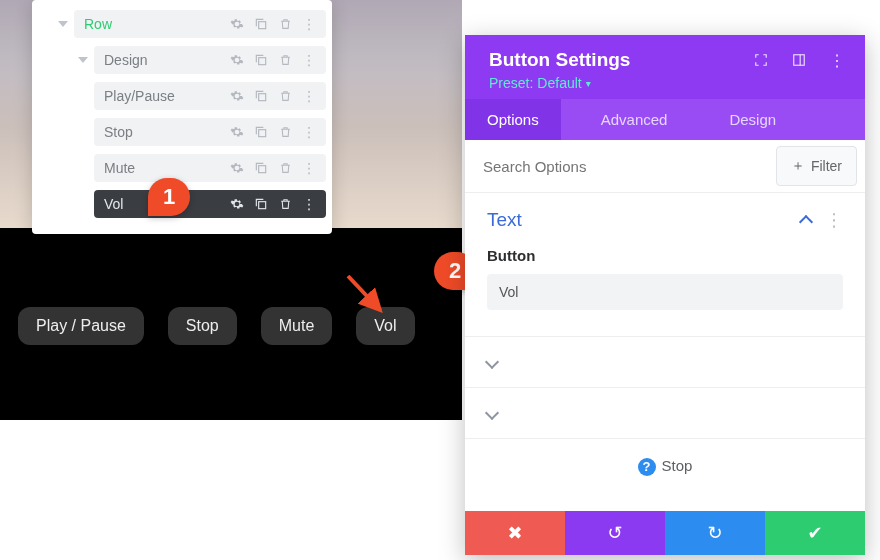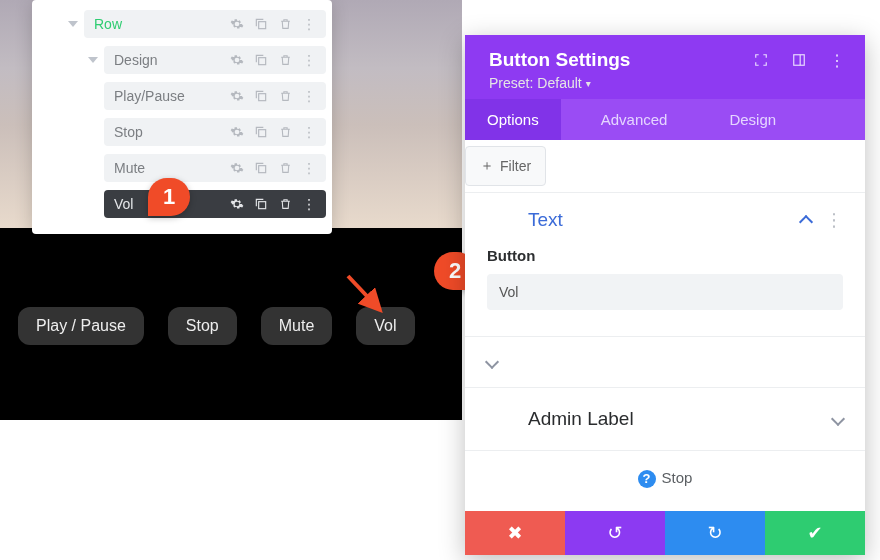--- a/index.html
+++ b/index.html
@@ -4,21 +4,21 @@
 <style>
   * { box-sizing: border-box; margin: 0; padding: 0; font-family: -apple-system, BlinkMacSystemFont, "Segoe UI", sans-serif; }
   body { width: 880px; height: 560px; overflow: hidden; position: relative; background: #fff; }
 
   
   .bg-photo { position: absolute; left: 0; top: 0; width: 462px; height: 228px; background: linear-gradient(to bottom, #b0a9b5 0%, #c2bcc2 30%, #cbbfba 55%, #e8dacc 100%); }
   .bg-band  { position: absolute; left: 0; top: 228px; width: 462px; height: 192px; background: #000; }
   .bg-white { position: absolute; left: 0; top: 420px; width: 462px; height: 140px; background: #fff; }
 
   
-  .struct-panel { position: absolute; left: 32px; top: 0; width: 300px; background: #fff; border-radius: 4px; padding: 6px 0 12px 10px; box-shadow: 0 3px 18px rgba(0,0,0,.18); }
+  .struct-panel { position: absolute; left: 32px; top: 0; width: 300px; background: #fff; border-radius: 4px; padding: 6px 0 12px 0; box-shadow: 0 3px 18px rgba(0,0,0,.18); }
   .struct-row { display: flex; align-items: center; padding: 4px 6px 4px 8px; }
   .tri { width: 0; height: 0; border-left: 5px solid transparent; border-right: 5px solid transparent; border-top: 6px solid #bfc4cc; margin-right: 6px; }
   .struct-label { flex: 1; height: 28px; display: flex; align-items: center; padding: 0 10px; border-radius: 4px; font-size: 14px; color: #7b7e82; background: #f0f2f4; }
   .struct-label.row-top { color: #2ecc71; }
   .struct-label.sel { background: #3a3d42; color: #e5e7ea; }
   .row-icons { display: flex; gap: 10px; align-items: center; }
   .ic { width: 14px; height: 14px; display: flex; align-items: center; justify-content: center; color: #b5b9bf; }
   .struct-label.sel .ic { color: #e2e4e7; }
   .indent-1 { padding-left: 26px; }
   .indent-2 { padding-left: 46px; }
@@ -34,33 +34,33 @@
   .marker.m2 { left: 434px; top: 252px; border-radius: 19px 19px 0 19px; }
   .arrow-svg { position: absolute; left: 344px; top: 272px; }
 
   
   .settings { position: absolute; left: 465px; top: 35px; width: 400px; height: 520px; background: #fff; box-shadow: 0 6px 24px rgba(0,0,0,.25); display: flex; flex-direction: column; }
   .shdr { background: #8e3af2; color: #fff; padding: 14px 20px 8px 24px; }
   .shdr-row { display: flex; align-items: center; }
   .shdr h2 { font-size: 19px; font-weight: 600; flex: 1; }
   .shdr-icons { display: flex; gap: 22px; align-items: center; }
   .hic { width: 16px; height: 16px; color: #e9dcff; display: flex; align-items: center; justify-content: center; }
-  .preset { font-size: 14px; color: #e5e5e5; margin-top: 4px; display: flex; align-items: center; gap: 4px; }
+  .preset { font-size: 14px; color: #5eead4; margin-top: 4px; display: flex; align-items: center; gap: 4px; }
   .tabs { display: flex; background: #9a4cf4; }
   .tab { flex: 0 0 auto; padding: 12px 22px; font-size: 15px; color: #e5d5ff; background: #9a4cf4; border: none; cursor: pointer; }
   .tab.active { background: #8133e8; color: #fff; }
   .tab:nth-child(2){ margin-left: 18px; } .tab:nth-child(3){ margin-left: 18px; }
 
   .search-row { display: flex; align-items: center; border-bottom: 1px solid #eceef0; }
   .search-row input { flex: 1; border: none; padding: 14px 18px; font-size: 15px; outline: none; color: #555; }
   .filter-btn { display: flex; align-items: center; gap: 6px; padding: 10px 14px; margin: 6px 8px 6px 0; border: 1px solid #e1e4e8; border-radius: 4px; background: #f8f9fa; color: #666; font-size: 14px; cursor: pointer; }
 
   .body-scroll { flex: 1; overflow: auto; }
   .section-hdr { display: flex; align-items: center; padding: 16px 22px; cursor: pointer; }
-  .section-hdr .ttl { flex: 1; font-size: 19px; color: #2a2c2e; margin-left: 41px; }
+  .section-hdr .ttl { flex: 1; font-size: 19px; color: #2a2c2e; }
   .section-hdr.open .ttl { color: #3b6bd8; }
   .chev { display: inline-block; border: solid #8e94a2; border-width: 0 2px 2px 0; padding: 4px; transform: rotate(45deg); }
   .section-hdr.open .chev { border-color: #3b6bd8; transform: rotate(-135deg); margin-top: 4px; }
   .dots3 { color: #b8bcc3; font-size: 18px; margin-left: 14px; }
 
   .section-body { padding: 0 22px 22px 22px; }
   .fld-label { font-size: 15px; color: #2d2f31; font-weight: 600; margin-bottom: 10px; }
   .fld-input { width: 100%; border: none; background: #f1f3f5; border-radius: 4px; padding: 10px 12px; font-size: 14px; color: #555; }
   .divider { height: 1px; background: #eceef0; margin: 4px 0; }
 
@@ -286,20 +286,21 @@
     </div>
   </div>
 
   <div class="tabs">
     <button class="tab active">Options</button>
     <button class="tab">Advanced</button>
     <button class="tab">Design</button>
   </div>
 
   <div class="search-row">
+    <input placeholder="Search Options" style="">
     <button class="filter-btn">
       <span>＋</span>
       <span>Filter</span>
     </button>
   </div>
 
   <div class="body-scroll">
     <div class="section-hdr open">
       <span class="ttl">Text</span>
       <span class="chev"></span>
@@ -309,21 +310,20 @@
       <div class="fld-label">Button</div>
       <input class="fld-input" value="Vol" style="">
     </div>
 
     <div class="divider"></div>
     <div class="section-hdr">
       <span class="chev"></span>
     </div>
     <div class="divider"></div>
     <div class="section-hdr">
-      <span class="ttl">Admin Label</span>
       <span class="chev"></span>
     </div>
     <div class="divider"></div>
 
     <div class="help-row">
       <span class="q">?</span><span>Stop</span>
     </div>
   </div>
 
   <div class="actions">

